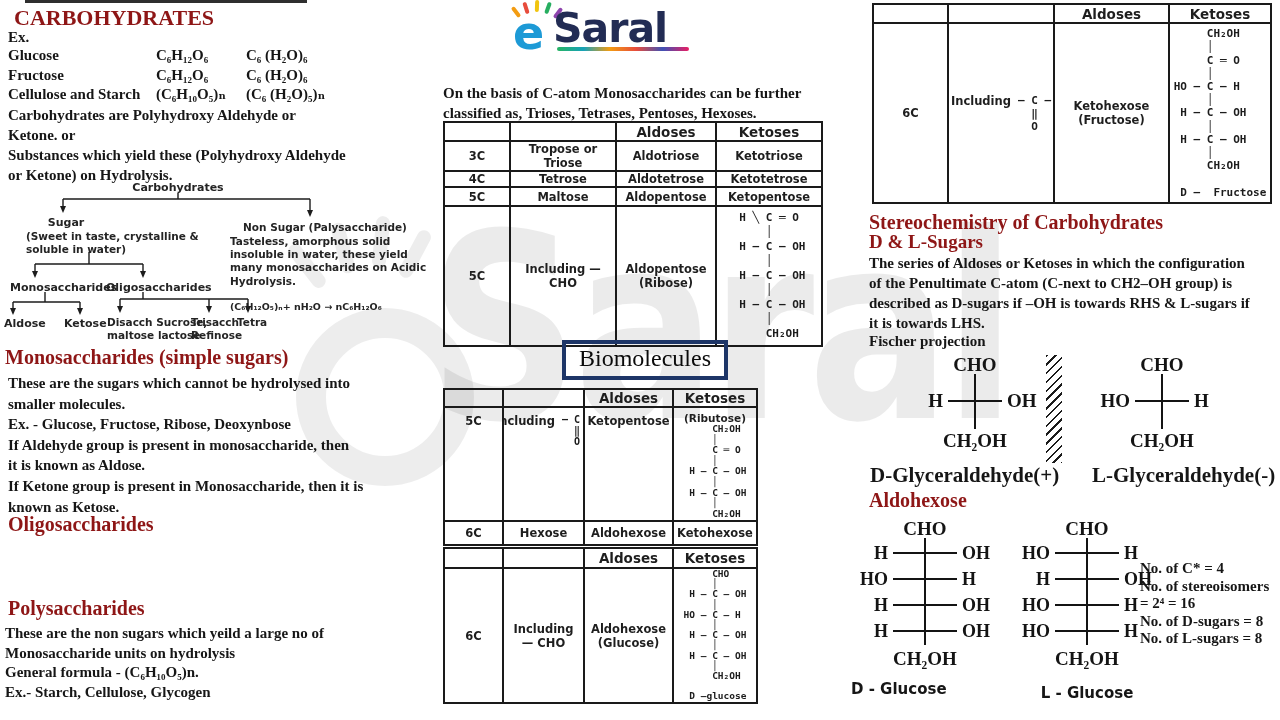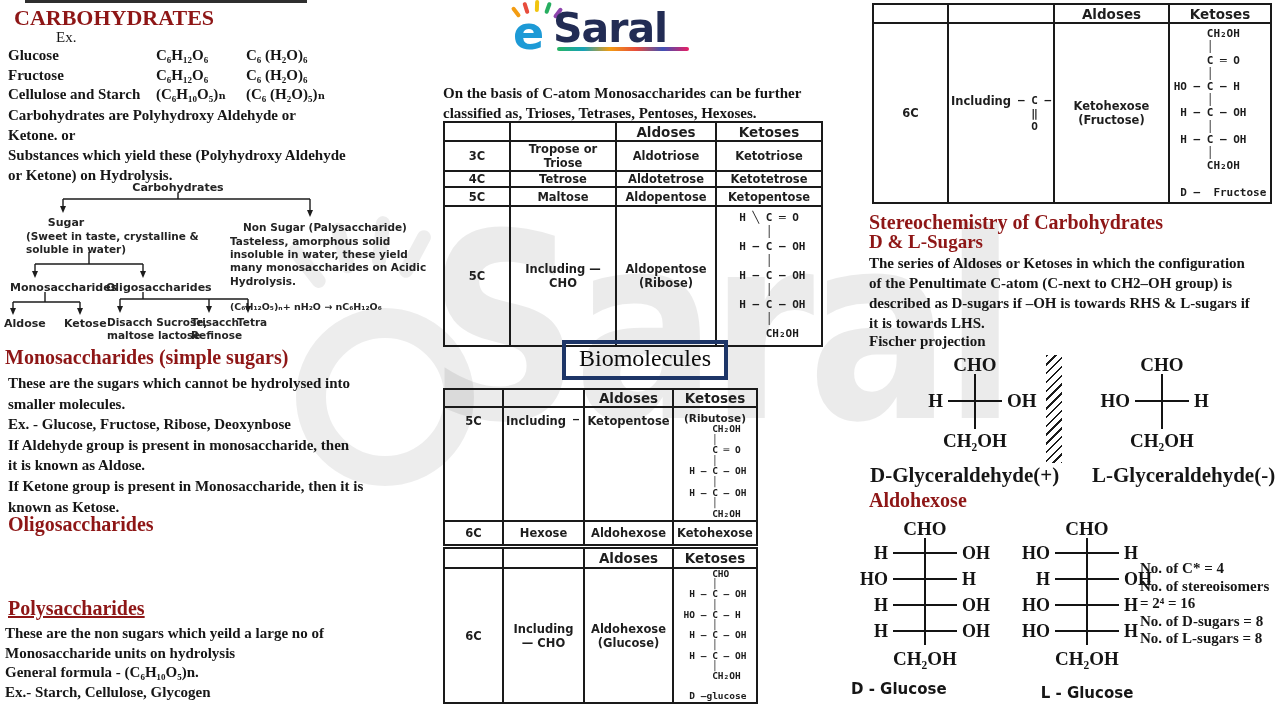--- a/index.html
+++ b/index.html
@@ -1,34 +1,34 @@
 <!DOCTYPE html>
 <html><head>
 <meta charset="utf-8">
 <style>
   html,body{margin:0;padding:0;background:#888;}
   .page{position:relative;width:1280px;height:720px;background:#ffffff;overflow:hidden;
         font-family:"Liberation Serif","DejaVu Serif",serif;color:#161616;margin:0 auto;}
   .abs{position:absolute;}
   .maroon{color:#8e1616;font-weight:bold;}
-  .bold{font-weight:normal;margin-left:48px;}
+  .bold{font-weight:bold;}
   [data-bind-lines]{white-space:pre-line;}
   .struct{font-family:"DejaVu Sans Mono",monospace;white-space:pre;font-weight:bold;
           display:inline-block;text-align:left;color:#1c1c1c;}
   
   .wm-text{font-family:"DejaVu Sans",sans-serif;font-weight:bold;font-size:258px;
            color:rgba(0,0,0,0.08);letter-spacing:-8px;transform:scaleX(0.82);transform-origin:left top;line-height:1;}
   .wm-ring{width:118px;height:118px;border:30px solid rgba(0,0,0,0.07);border-radius:50%;}
   .wm-ray{width:14px;height:52px;background:rgba(0,0,0,0.07);border-radius:8px;}
   
   table.ctable{position:absolute;border-collapse:collapse;table-layout:fixed;
        font-family:"DejaVu Sans",sans-serif;font-weight:bold;font-size:11.5px;color:#1e1e1e;text-align:center;}
   table.ctable td{border:2px solid #1a1a1a;padding:0 2px;vertical-align:middle;overflow:hidden;}
   table.ctable tr.thead td{font-size:13.5px;}
-  .inc-cell{display:flex;align-items:flex-start;gap:7px;}
+  .inc-cell{display:flex;justify-content:center;align-items:flex-start;gap:7px;}
   
   .fc{font-family:"DejaVu Sans",sans-serif;font-weight:bold;color:#242424;font-size:10.5px;line-height:12.5px;}
   .fc-c{transform:translateX(-50%);white-space:nowrap;}
   .fc-n{white-space:nowrap;}
   
   .fischer{position:absolute;display:inline-flex;flex-direction:column;align-items:center;
            font-family:"Liberation Serif","DejaVu Serif",serif;font-weight:bold;color:#141414;}
   .f-top{font-size:19px;line-height:22px;}
   .f-bot{font-size:19px;line-height:20px;margin-top:5px;}
   .f-row{display:flex;align-items:center;position:relative;z-index:1;}
@@ -128,21 +128,21 @@
 
   <div class="abs maroon" data-bind="left.mono_heading" style="left:5px;top:346px;font-size:20px;">Monosaccharides  (simple  sugars)</div>
   <div class="abs body15" data-bind-lines="left.mono_text" style="left:8px;top:373px;line-height:20.6px;">These are the sugars which  cannot be hydrolysed into
 smaller  molecules.
 Ex. - Glucose, Fructose,  Ribose,      Deoxynbose
 If Aldehyde group  is present in monosaccharide,   then
 it is known  as Aldose.
 If Ketone group  is present in  Monosaccharide,  then  it is
 known  as Ketose.</div>
   <div class="abs maroon" data-bind="left.oligo_heading" style="left:8px;top:513px;font-size:20px;">Oligosaccharides</div>
-  <div class="abs maroon" data-bind="left.poly_heading" style="left:8px;top:597px;font-size:20px;text-decoration:underline;">Polysaccharides</div>
+  <div class="abs maroon" data-bind="left.poly_heading" style="left:8px;top:597px;font-size:20px;">Polysaccharides</div>
   <div class="abs body15" data-bind-lines="left.poly_text" style="left:5px;top:624px;line-height:19.5px;">These are the non  sugars which  yeild a large no of
 Monosaccharide  units  on hydrolysis
 General  formula  - (C₆H₁₀O₅)n.
 Ex.- Starch,  Cellulose, Glycogen</div>
 
   <div class="abs" style="left:505px;top:2px;width:200px;height:56px;">
     <span class="lray" style="left:9px;top:4px;background:#f39c12;transform:rotate(-38deg);"></span>
     <span class="lray" style="left:19px;top:0;background:#e74c3c;transform:rotate(-18deg);"></span>
     <span class="lray" style="left:30px;top:-2px;background:#f1c40f;transform:rotate(2deg);"></span>
     <span class="lray" style="left:41px;top:0;background:#27ae60;transform:rotate(20deg);"></span>

